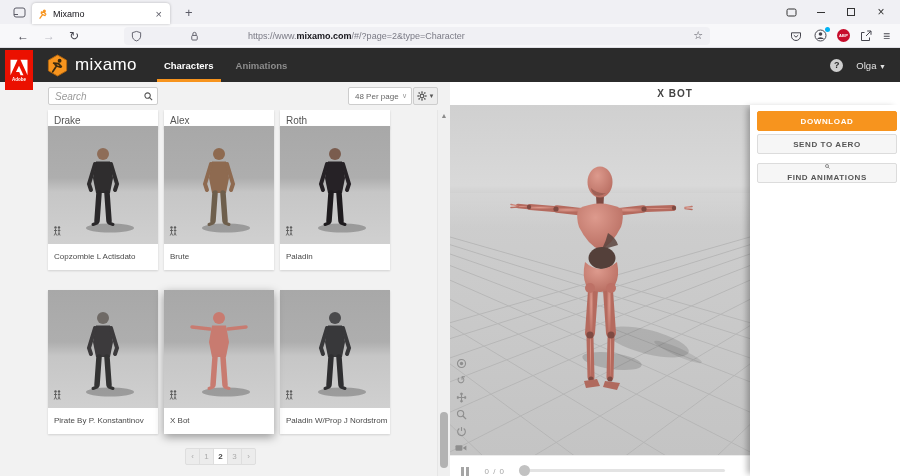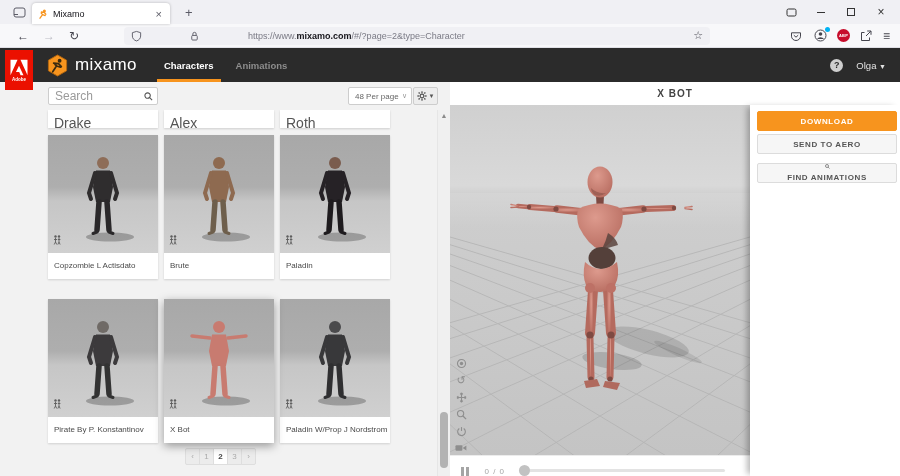--- a/index.html
+++ b/index.html
@@ -47,32 +47,32 @@
   .mxheader-right { margin-left:auto; display:flex; align-items:center; gap:13px; padding-right:14px; }
   .help-circle { width:13px; height:13px; border-radius:50%; background:#cfcfcf; color:#2b2b2b; font-size:9px; font-weight:bold; display:flex; align-items:center; justify-content:center; }
   .user { color:#e2e2e2; font-size:9.5px; }
   .user .caret { font-size:7px; color:#e2e2e2; }
 
   
   .content { position:relative; height:394px; display:flex; }
 
   .left-pane { position:relative; width:450px; background:#f2f2f2; }
   .search-box { position:absolute; left:48px; top:5px; width:110px; height:18px; background:#fff; border:1px solid #cdcdcd; border-radius:2px; display:flex; align-items:center; }
-  .search-box input { flex:1; border:none; outline:none; background:transparent; font-size:12px; color:#444; padding-left:6px; width:80px; font-family:inherit; }
+  .search-box input { flex:1; border:none; outline:none; background:transparent; font-size:10px; color:#444; padding-left:6px; width:80px; font-family:inherit;font-style:italic; }
   .search-box input::placeholder { color:#9a9a9a; }
   .search-box .mag { margin-right:4px; color:#555; }
   .per-page { position:absolute; right:38px; top:5px; width:64px; height:18px; background:#fff; border:1px solid #cdcdcd; border-radius:2px; display:flex; align-items:center; font-size:8px; color:#666; padding:0 4px 0 6px; }
   .per-page .caret { margin-left:auto; color:#999; font-size:7px; }
   .gear-btn { position:absolute; right:12px; top:5px; width:25px; height:18px; background:#ededed; border:1px solid #cdcdcd; border-radius:2px; display:flex; align-items:center; justify-content:center; gap:2px; color:#555; }
   .gear-btn .caret { font-size:6px; color:#555; }
 
   .grid-area { position:absolute; left:0; right:13px; top:28px; bottom:0; overflow:hidden; }
   .partial-row { position:absolute; left:48px; top:0; display:flex; gap:6px; }
-  .pname { width:110px; height:18px; background:#fff; box-shadow:0 1px 2px rgba(0,0,0,.15); font-size:14px; color:#555; padding:5px 0 0 6px; }
-  .grid { position:absolute; left:48px; top:25px; display:grid; grid-template-columns:repeat(3,110px); column-gap:6px; row-gap:20px; }
+  .pname { width:110px; height:18px; background:#fff; box-shadow:0 1px 2px rgba(0,0,0,.15); font-size:10px; color:#555; padding:5px 0 0 6px; }
+  .grid { position:absolute; left:48px; top:16px; display:grid; grid-template-columns:repeat(3,110px); column-gap:6px; row-gap:20px; }
   .card { width:110px; background:#fff; box-shadow:0 1px 2px rgba(0,0,0,.14); cursor:pointer; }
   .card.selected { box-shadow:0 3px 9px rgba(0,0,0,.38); position:relative; z-index:2; }
   .thumb { position:relative; width:110px; height:118px; background:linear-gradient(180deg,#a8a8a8 0%,#aeaeae 44%,#c6c6c6 56%,#d0d0d0 100%); overflow:hidden; }
   .thumb svg.fig { position:absolute; inset:0; }
   .pose-ico { position:absolute; left:5px; bottom:4px; color:#4a4a4a; opacity:.85; }
   .card-footer { height:26px; font-size:8px; color:#4a4a4a; padding:8px 0 0 6px; white-space:nowrap; overflow:hidden; }
 
   .pagination { position:absolute; left:185px; top:338px; display:flex; }
   .page-cell { width:15px; height:17px; border:1px solid #dedede; margin-left:-1px; background:#ececec; color:#ababab; font-size:8px; display:flex; align-items:center; justify-content:center; cursor:pointer; }
   .page-cell:first-child { border-radius:2px 0 0 2px; margin-left:0; }

